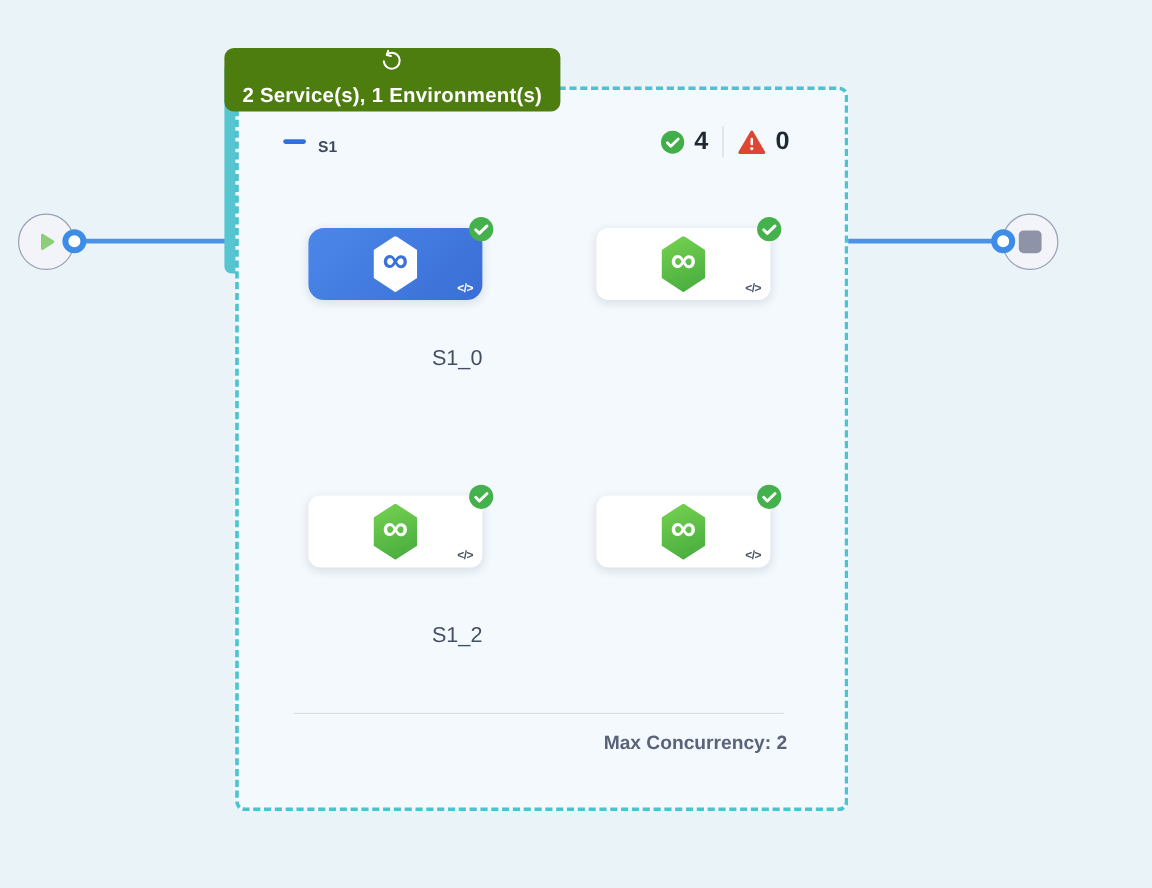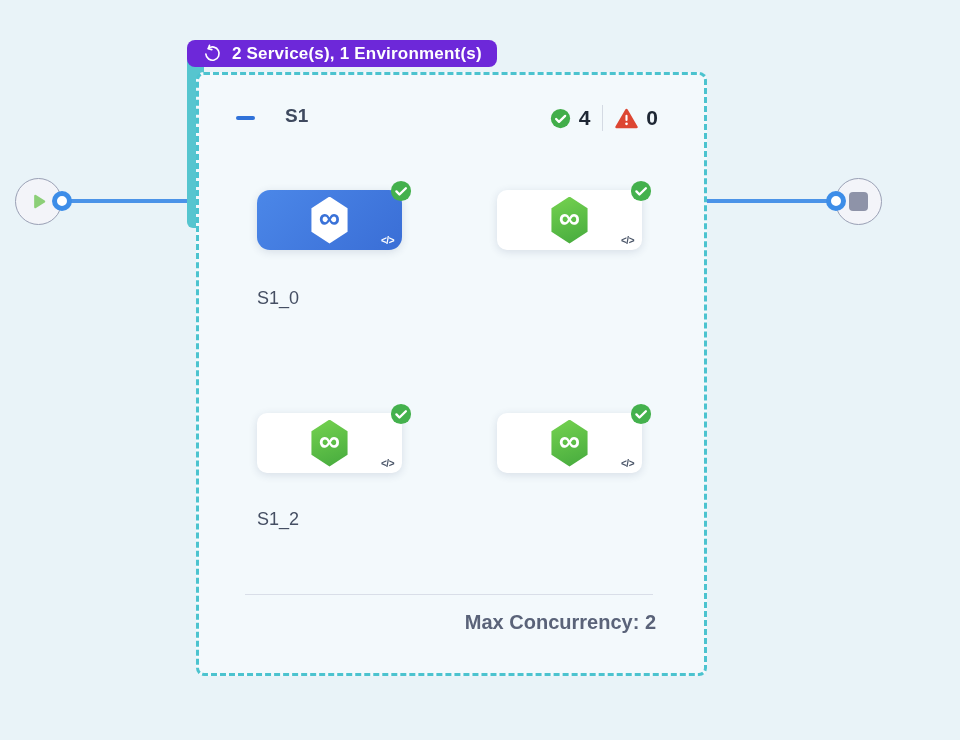--- a/index.html
+++ b/index.html
@@ -28,38 +28,39 @@
 
   .link-node {
     position: absolute; width: 20px; height: 20px; border-radius: 50%;
     background: #ffffff; border: 5px solid #3d8de8; z-index: 2;
   }
   .node-left  { left: 52px;  top: 191px; }
   .node-right { left: 826px; top: 191px; }
 
   
   .stage-badge {
-    position: absolute; left: 187px; top: 40px; height: 27px; z-index: 4;
-    background: #6d28d9; border-radius: 8px;
+    position: absolute; left: 187px; top: 40px; height: 53px; z-index: 4;
+    background: #4d7c0f; border-radius: 8px;
     display: inline-flex; align-items: center; gap: 9px; padding: 0 15px;
     color: #ffffff; font-size: 17px; font-weight: 600; letter-spacing: .2px;
     white-space: nowrap;
+    flex-direction: column;
   }
   .badge-strip {
     position: absolute; left: 187px; top: 56px; width: 17px; height: 172px;
     background: #56c5cf; border-radius: 0 0 6px 6px; z-index: 1;
   }
 
   
   .stage-panel {
     position: absolute; left: 196px; top: 72px; width: 511px; height: 604px;
     border: 3px dashed #4cc3cf; border-radius: 8px; background: #f3f9fc; z-index: 2;
   }
   .stage-dash { position: absolute; left: 37px; top: 41px; width: 19px; height: 4px; border-radius: 2px; background: #3072d9; }
-  .stage-name { position: absolute; left: 66px; top: 30px; font-size: 19px; font-weight: 600; color: #3f4a5f; margin-left: 20px; }
+  .stage-name { position: absolute; left: 66px; top: 40px; font-size: 13px; font-weight: 600; color: #3f4a5f; }
 
   .status-counts {
     position: absolute; right: 46px; top: 30px; height: 26px;
     display: flex; align-items: center; gap: 8px;
   }
   .count-num { font-size: 21px; font-weight: 600; color: #1e2734; }
   .count-divider { width: 1px; height: 26px; background: #d4dae3; margin: 0 4px; }
 
   
   .svc-card {
@@ -89,33 +90,33 @@
   .check-badge {
     position: absolute; top: -10px; right: -10px; width: 22px; height: 22px; z-index: 3;
   }
   .code-glyph {
     position: absolute; right: 8px; bottom: 4px;
     font-size: 10px; font-weight: 700; letter-spacing: -0.5px; color: #4a5568;
   }
   .svc-card.selected .code-glyph { color: #ffffff; }
 
   .svc-label {
-    position: absolute; width: 145px; text-align: left;
+    position: absolute; width: 145px; text-align: right;
     font-size: 18px; font-weight: 500; color: #454f63;
   }
   .label-0 { left: 58px;  top: 213px; }
   .label-1 { left: 298px; top: 213px; }
-  .label-2 { left: 58px;  top: 434px; }
+  .label-2 { left: 58px;  top: 444px; }
   .label-3 { left: 298px; top: 436px; }
 
   
   .footer-divider { position: absolute; left: 46px; top: 519px; width: 408px; height: 1px; background: #d9dee8; }
   .max-concurrency {
     position: absolute; right: 48px; top: 536px;
-    font-size: 20px; font-weight: 700; color: #5a6379; white-space: nowrap;
+    font-size: 16px; font-weight: 700; color: #5a6379; white-space: nowrap;
   }
 </style>
 </head>
 <body>
 
 <div class="canvas">
 
   <div class="flow-line line-left"></div>
   <div class="flow-line line-right"></div>
 

